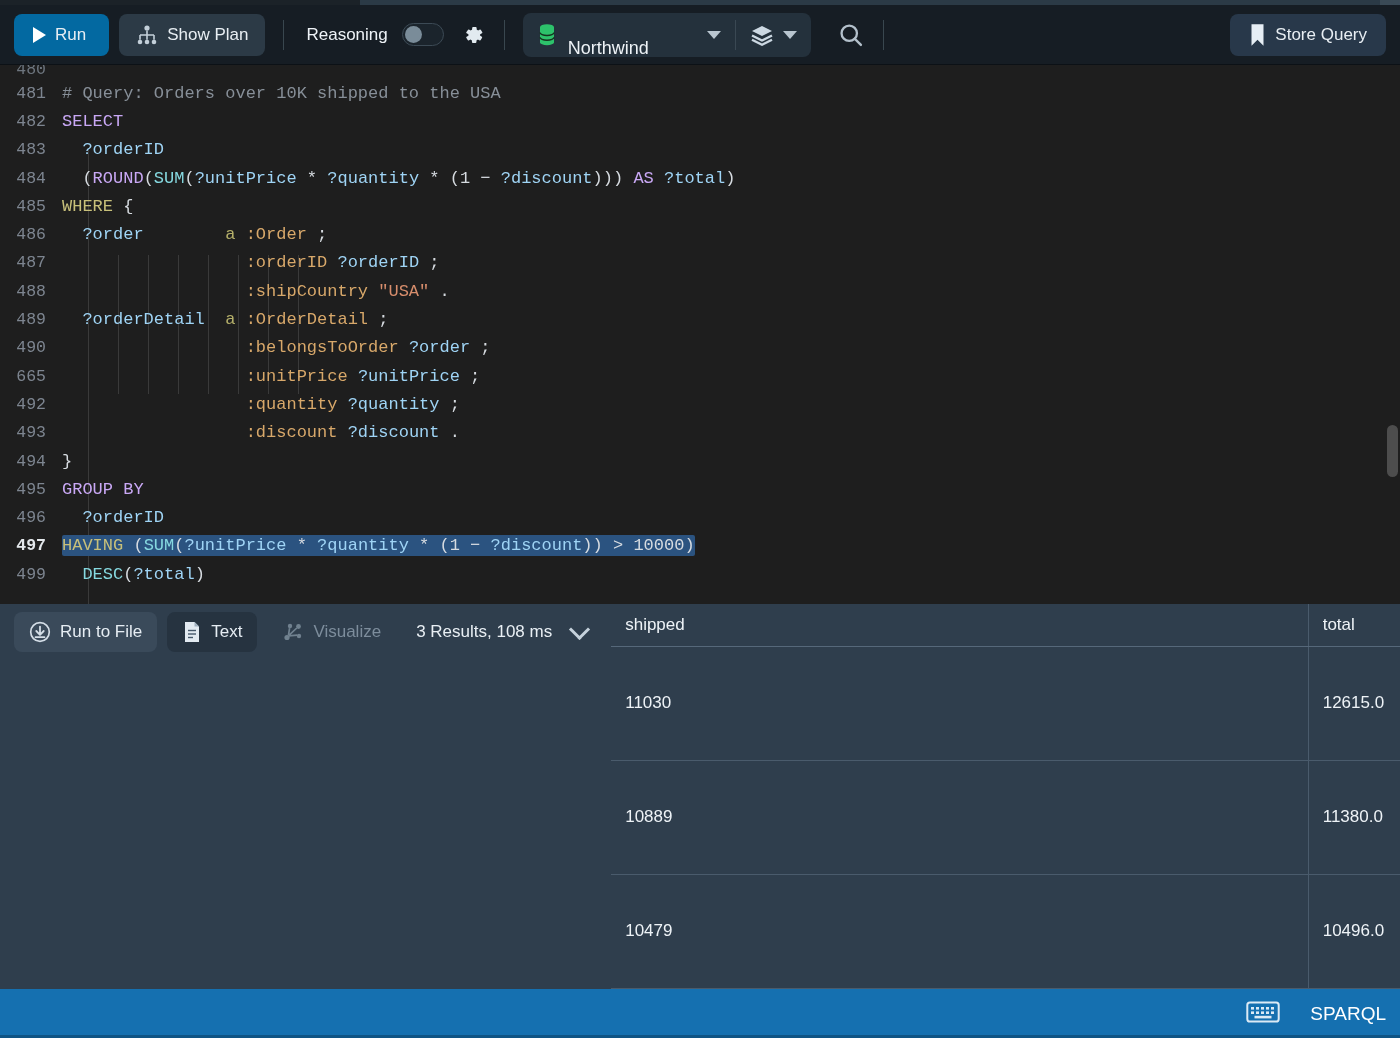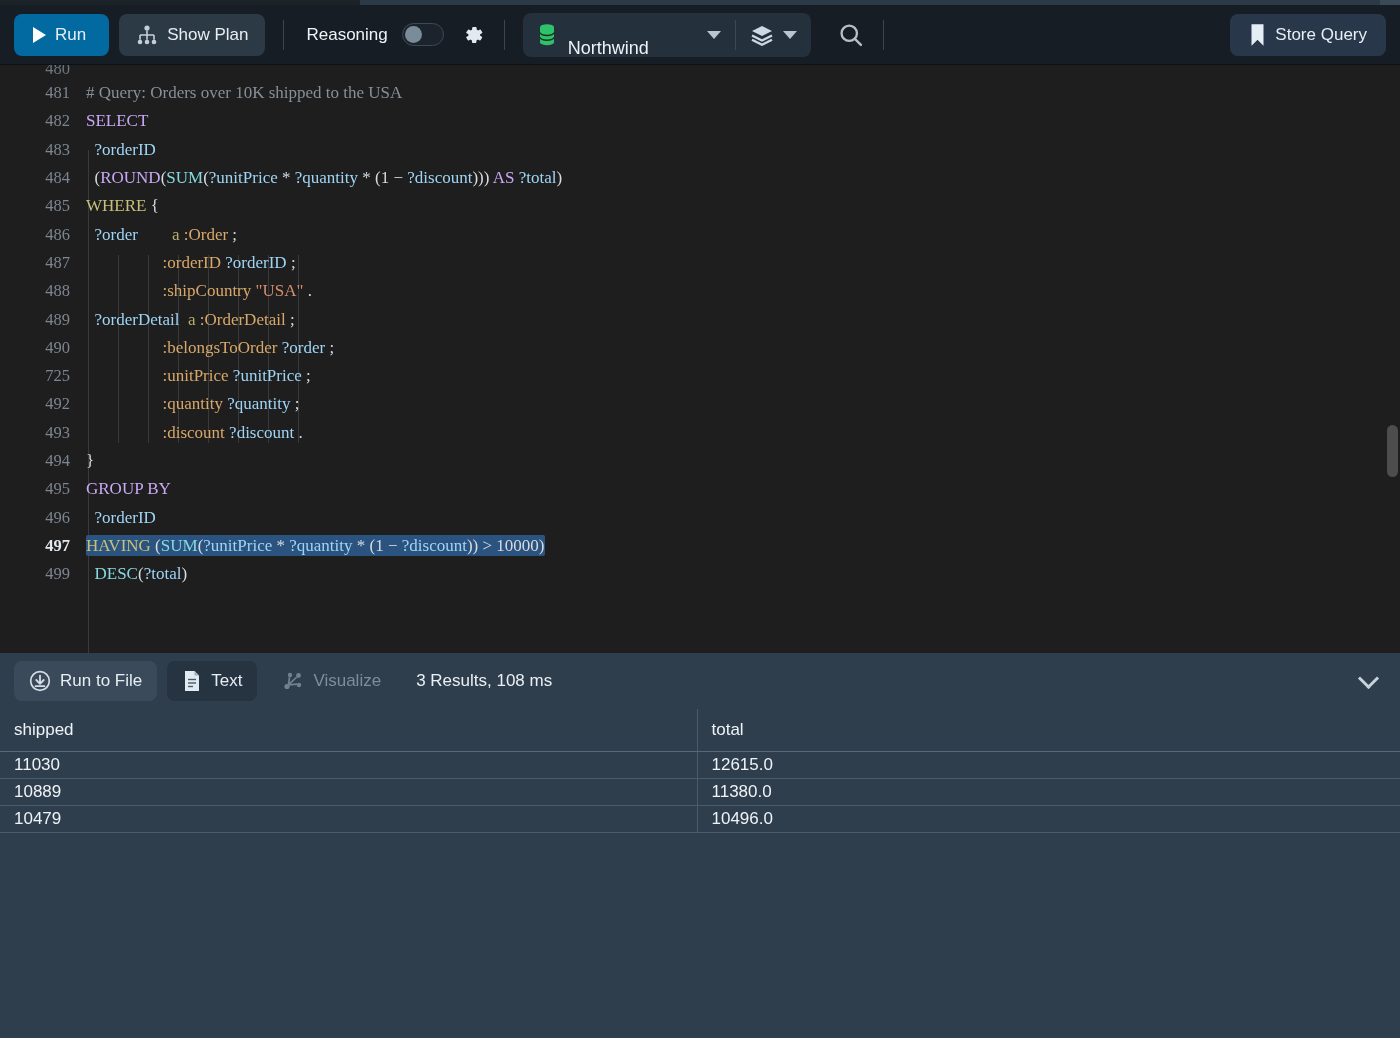--- a/index.html
+++ b/index.html
@@ -57,21 +57,21 @@
   .caret {
     width:0;height:0;border-left:7px solid transparent;border-right:7px solid transparent;
     border-top:8px solid #b9c6d0;
   }
   .spacer { flex:1; }
   .btn.store { background:#28384a; padding:0 18px; }
 
   
   .editor {
     flex:1; background:#1e1e1e; position:relative; overflow:hidden;
-    font-family:Liberation Serif, serif; font-size:17px;padding-left:24px;
+    font-family:Liberation Mono, monospace; font-size:17px;
   }
   .code-rows { position:relative; padding-top:0; }
   .row { height:28.3px; display:flex; align-items:center; position:relative; }
   .ln {
     width:62px; text-align:right; padding-right:16px; color:#7d8590;
     font-size:16.5px; flex:0 0 62px; user-select:none;
   }
   .row.active .ln { color:#e4e8ec; font-weight:bold; }
   .code { white-space:pre; position:relative; flex:1; }
   .row.clipped { height:14px; overflow:hidden; align-items:flex-end; }
@@ -98,21 +98,21 @@
 
   .ed-scrollbar {
     position:absolute; right:2px; top:0; width:11px; height:100%;
   }
   .ed-thumb {
     position:absolute; right:0; top:360px; width:11px; height:52px;
     background:#4d4d4d; border-radius:6px; cursor:pointer;
   }
 
   
-  .results { background:#2f3e4d; flex:0 0 385px; display:flex; flex-direction:column; }
+  .results { background:#2f3e4d; flex:0 0 385px; display:flex; flex-direction:row; }
   .res-toolbar {
     height:56px; display:flex; align-items:center; gap:10px; padding:0 14px;
     position:relative; flex:0 0 56px;
   }
   .rbtn {
     display:flex; align-items:center; gap:9px; height:40px; padding:0 15px;
     border-radius:8px; color:#e6edf3; font-size:17px; cursor:pointer;
     background:#3a4a5a; white-space:nowrap;
   }
   .rbtn.active { background:#263340; }
@@ -278,21 +278,21 @@
         </div>
         <div class="row">
           <div class="ln">489</div>
           <div class="code"><span><span class="t-plain">  </span><span class="t-var">?orderDetail</span><span class="t-plain">  </span><span class="t-a">a</span><span class="t-plain"> </span><span class="t-iri">:OrderDetail</span><span class="t-plain"> ;</span></span></div>
         </div>
         <div class="row">
           <div class="ln">490</div>
           <div class="code"><span><span class="t-plain">                  </span><span class="t-iri">:belongsToOrder</span><span class="t-plain"> </span><span class="t-var">?order</span><span class="t-plain"> ;</span></span></div>
         </div>
         <div class="row">
-          <div class="ln">725</div>
+          <div class="ln">665</div>
           <div class="code"><span><span class="t-plain">                  </span><span class="t-iri">:unitPrice</span><span class="t-plain"> </span><span class="t-var">?unitPrice</span><span class="t-plain"> ;</span></span></div>
         </div>
         <div class="row">
           <div class="ln">492</div>
           <div class="code"><span><span class="t-plain">                  </span><span class="t-iri">:quantity</span><span class="t-plain"> </span><span class="t-var">?quantity</span><span class="t-plain"> ;</span></span></div>
         </div>
         <div class="row">
           <div class="ln">493</div>
           <div class="code"><span><span class="t-plain">                  </span><span class="t-iri">:discount</span><span class="t-plain"> </span><span class="t-var">?discount</span><span class="t-plain"> .</span></span></div>
         </div>
@@ -380,14 +380,36 @@
             <td>11380.0</td>
           </tr>
           <tr>
             <td class="c1">10479</td>
             <td>10496.0</td>
           </tr>
         </tbody>
     </table>
   </div>
 
+  <div class="statusbar">
+    <div class="kb-icon">
+      <svg width="34" height="26" viewBox="0 0 34 26">
+        <rect x="1.3" y="3.5" width="31.4" height="19" rx="2.6" stroke="#dbeaf5" stroke-width="2" fill="none"></rect>
+        <g fill="#dbeaf5">
+          <rect x="5" y="8" width="3" height="2.6"></rect>
+            <rect x="10" y="8" width="3" height="2.6"></rect>
+          <rect x="15" y="8" width="3" height="2.6"></rect>
+            <rect x="20" y="8" width="3" height="2.6"></rect>
+          <rect x="25" y="8" width="3" height="2.6"></rect>
+          <rect x="5" y="12.4" width="3" height="2.6"></rect>
+            <rect x="10" y="12.4" width="3" height="2.6"></rect>
+          <rect x="15" y="12.4" width="3" height="2.6"></rect>
+            <rect x="20" y="12.4" width="3" height="2.6"></rect>
+          <rect x="25" y="12.4" width="3" height="2.6"></rect>
+          <rect x="8.5" y="16.8" width="17" height="2.6"></rect>
+        </g>
+      </svg>
+    </div>
+    <span class="lang">SPARQL</span>
+    <div class="sb-shadow"></div>
+  </div>
 
 </div>
 
 </body></html>

